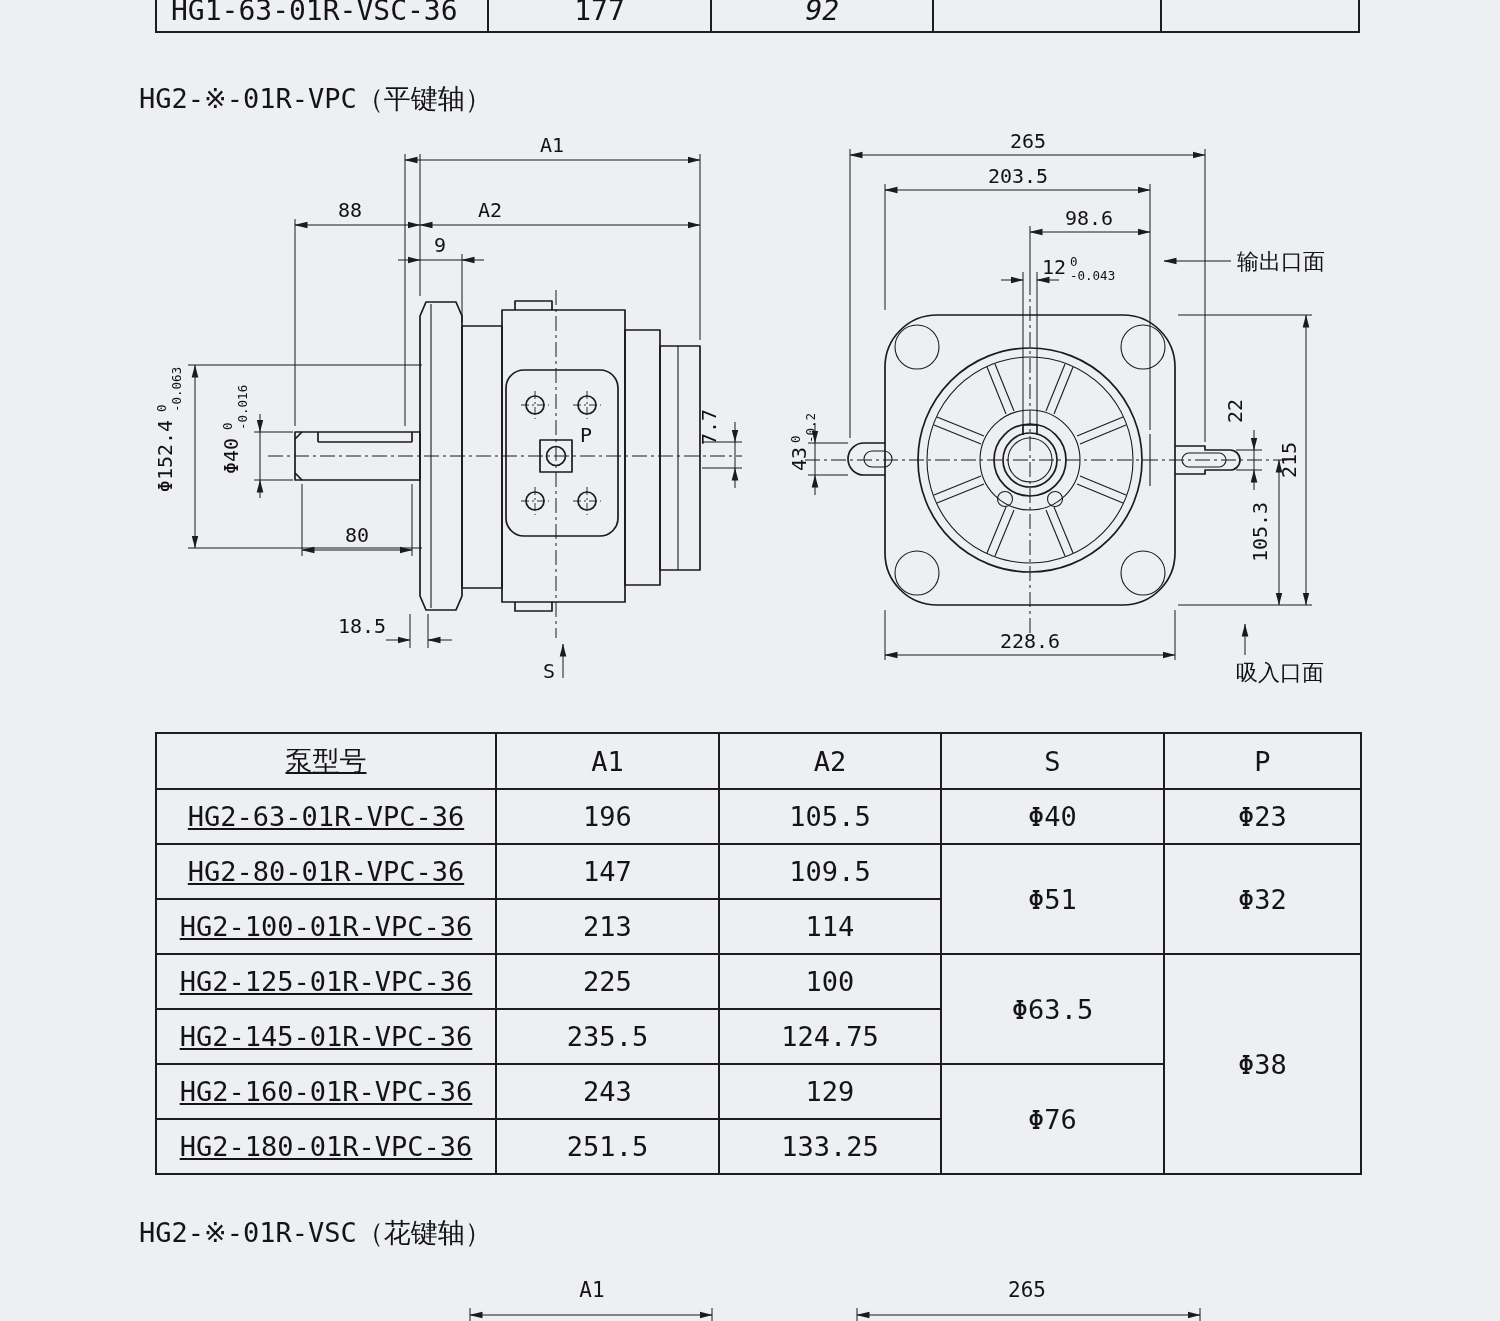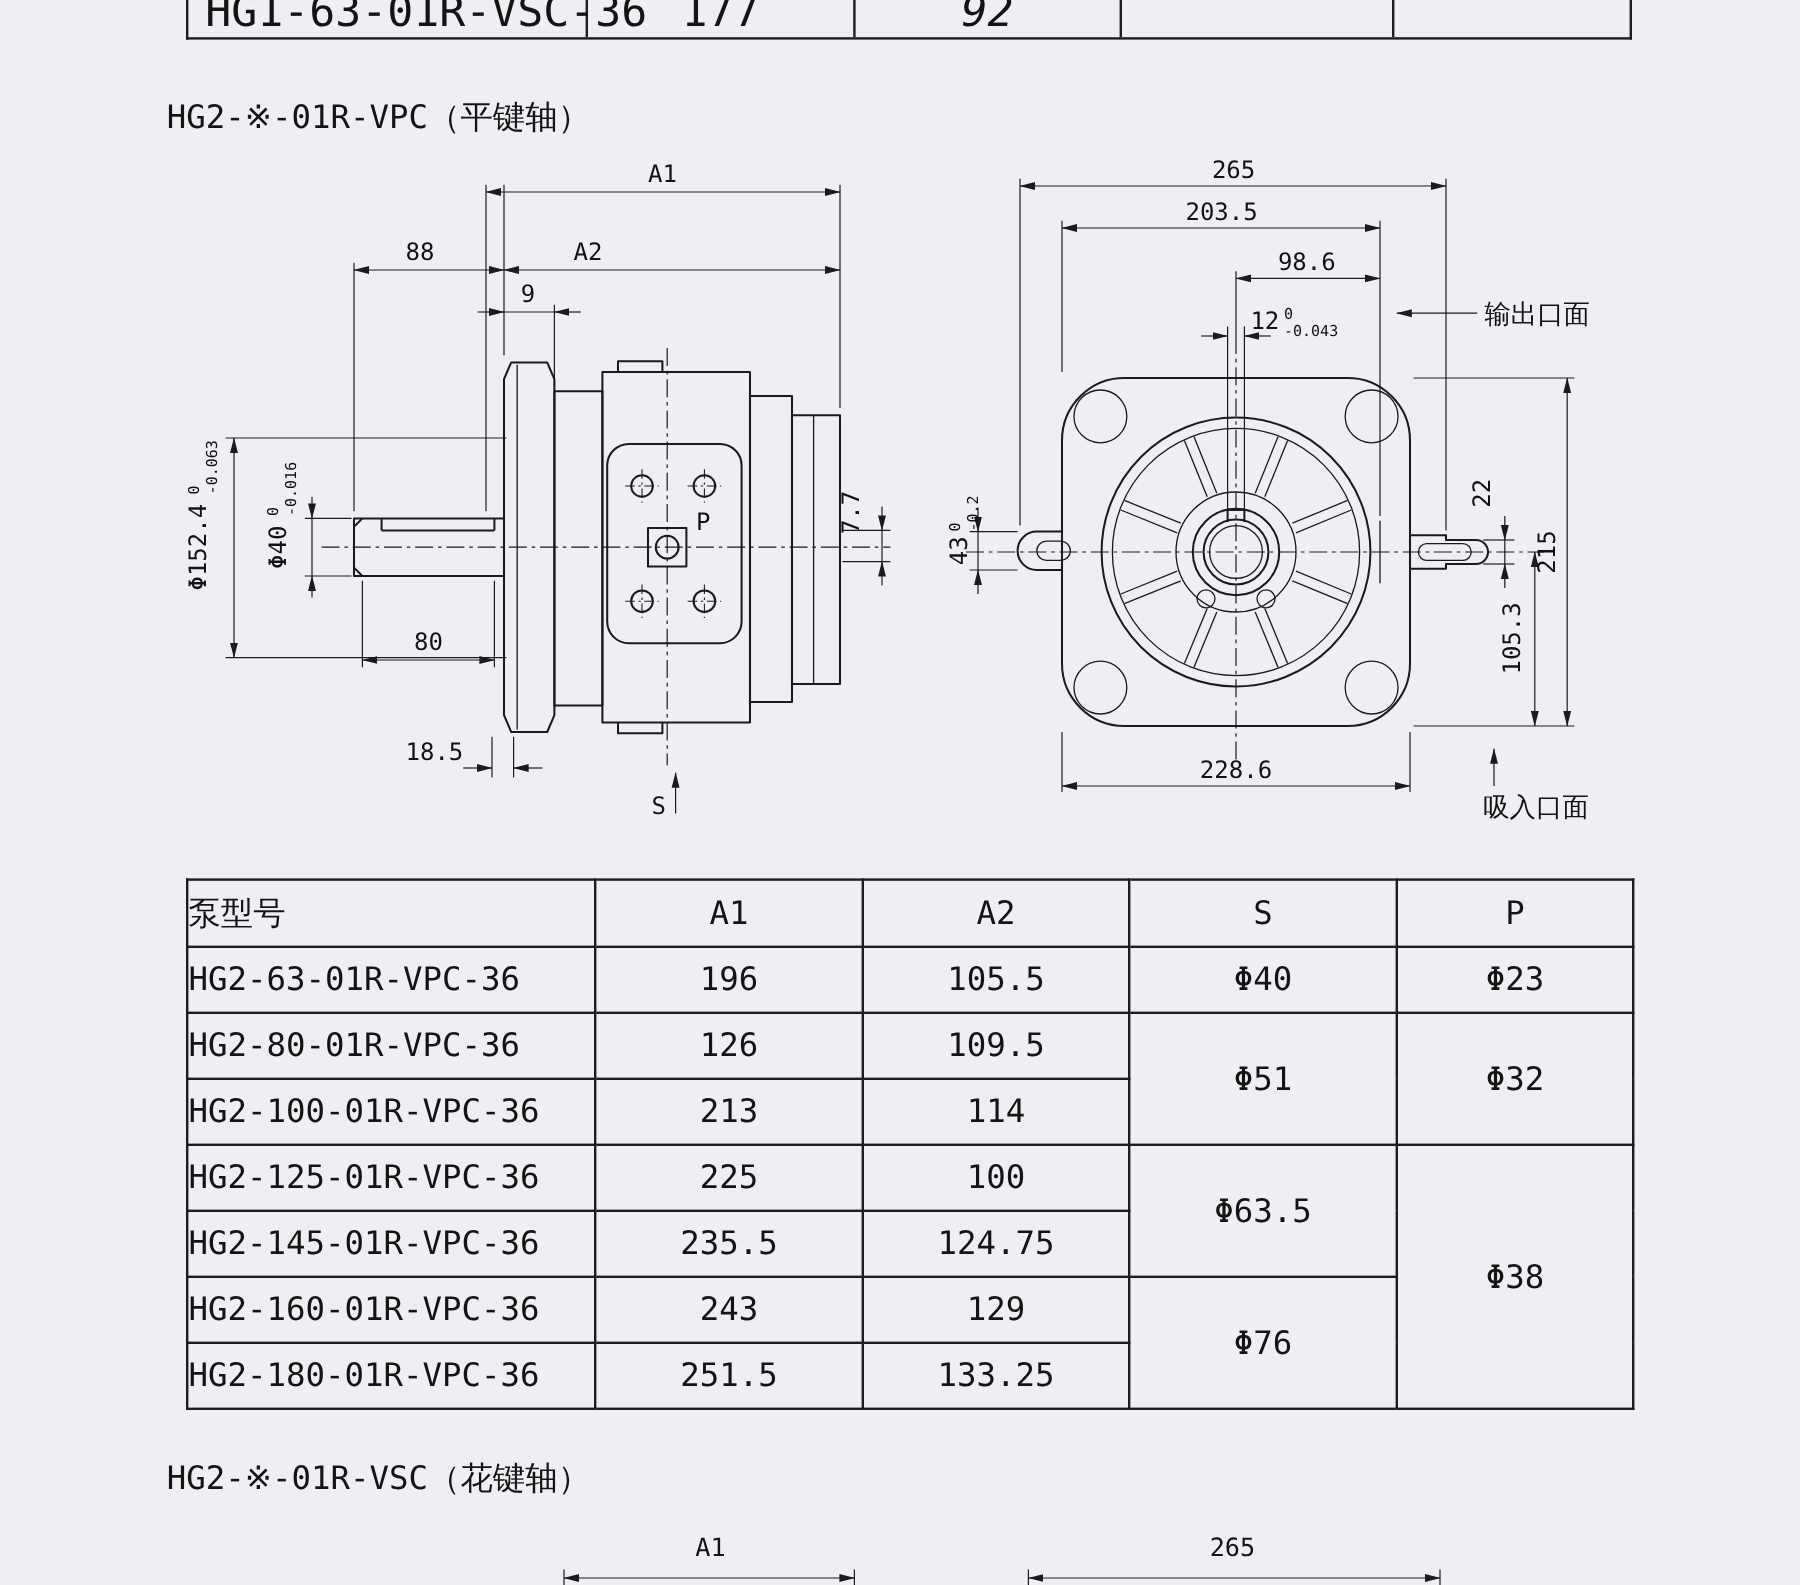--- a/index.html
+++ b/index.html
@@ -9,21 +9,21 @@
     font-family:"DejaVu Sans Mono","DejaVu Sans",monospace;
   }
   .abs{position:absolute;}
 
   
   .top-frag{
     position:absolute;left:155px;top:0;width:1205px;height:33px;
     display:flex;box-sizing:border-box;overflow:hidden;
     border-left:2px solid #1d1d1d;border-right:2px solid #1d1d1d;border-bottom:2px solid #1d1d1d;
   }
-  .tfc{box-sizing:border-box;border-right:2px solid #1d1d1d;display:flex;justify-content:center;align-items:flex-start;font-size:36px;}
+  .tfc{box-sizing:border-box;border-right:2px solid #1d1d1d;display:flex;justify-content:center;align-items:flex-start;font-size:28px;}
   .tfc:last-child{border-right:none;}
   .tfc span{display:block;margin-top:-5px;line-height:32px;white-space:nowrap;}
   .tfc.c1{width:333px;justify-content:flex-start;padding-left:14px;}
   .tfc.c2{width:224px;}.tfc.c3{width:223px;font-style:italic;}.tfc.c4{width:228px;}.tfc.c5{width:197px;}
 
   
   .sec-title{position:absolute;left:139px;font-size:27px;line-height:30px;white-space:nowrap;}
 
   
   svg .part{stroke:#1b1b1b;stroke-width:1.7;fill:none;stroke-linejoin:round;}
@@ -35,21 +35,21 @@
   svg text.tol{font-size:12.5px;}
   svg text.cjk{font-size:22px;font-family:"DejaVu Sans",sans-serif;}
 
   
   table.spec{position:absolute;left:155px;top:732px;border-collapse:collapse;table-layout:fixed;width:1205px;}
   table.spec th,table.spec td{
     border:2px solid #1d1d1d;font-weight:400;font-size:27px;text-align:center;
     height:53px;padding:0;white-space:nowrap;overflow:hidden;
   }
   table.spec th{height:54px;}
-  table.spec .left{text-align:left;}
+  table.spec .left{text-align:center;text-decoration:underline;}
 
   .frag-label{position:absolute;font-size:21px;}
 </style>
 </head>
 <body>
 
 <div class="page">
 
   <div class="top-frag">
     <div class="tfc c1">
@@ -302,21 +302,21 @@
     </tr>
     <tr>
       <td class="left">HG2-63-01R-VPC-36</td>
       <td>196</td>
       <td>105.5</td>
       <td>Φ40</td>
       <td>Φ23</td>
     </tr>
     <tr>
       <td class="left">HG2-80-01R-VPC-36</td>
-      <td>126</td>
+      <td>147</td>
       <td>109.5</td>
       <td rowspan="2">Φ51</td>
       <td rowspan="2">Φ32</td>
     </tr>
     <tr>
       <td class="left">HG2-100-01R-VPC-36</td>
       <td>213</td>
       <td>114</td>
     </tr>
     <tr>

